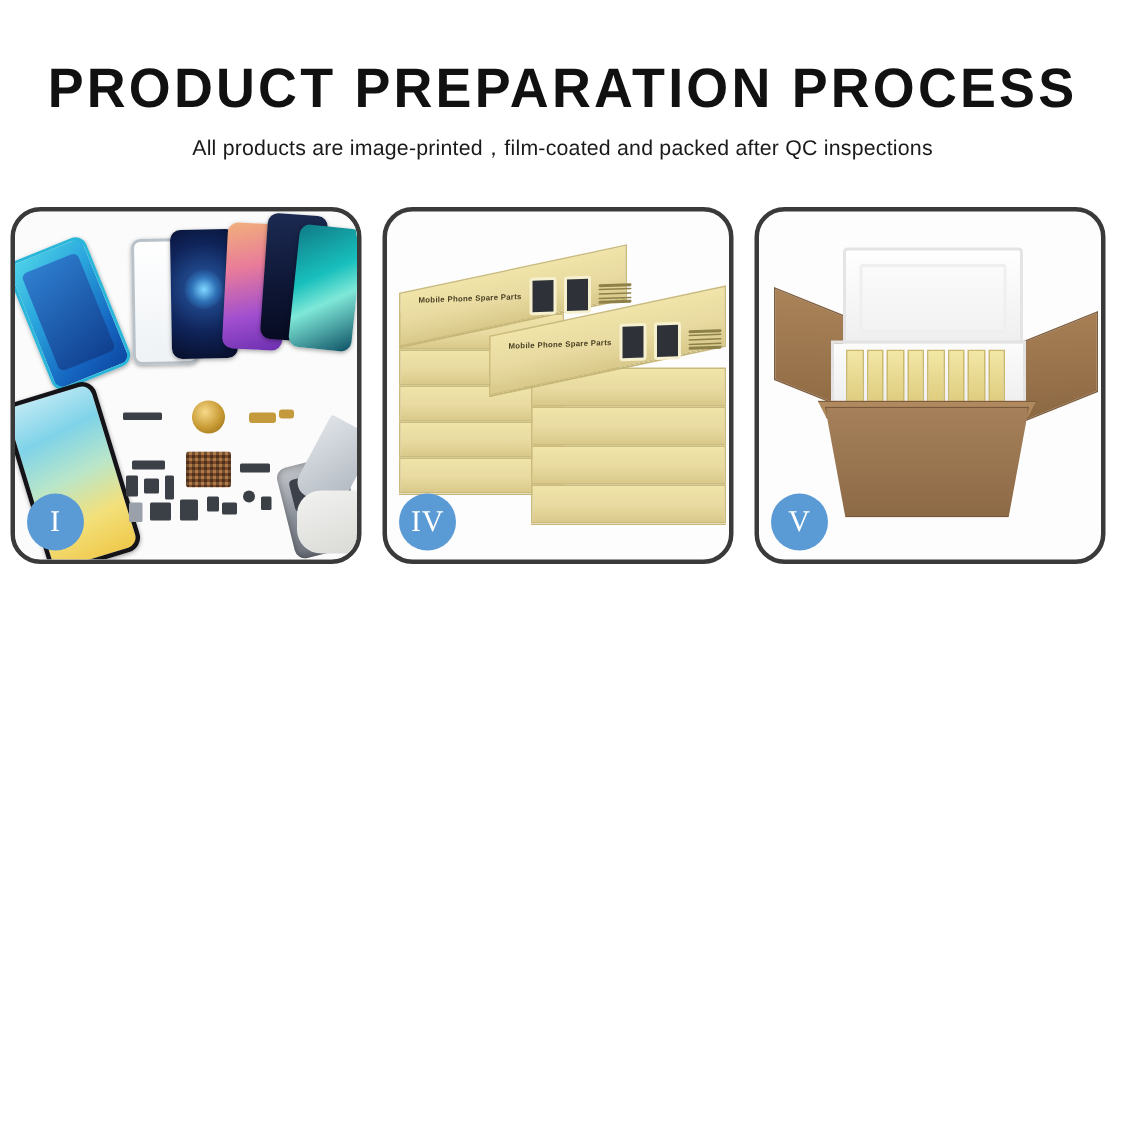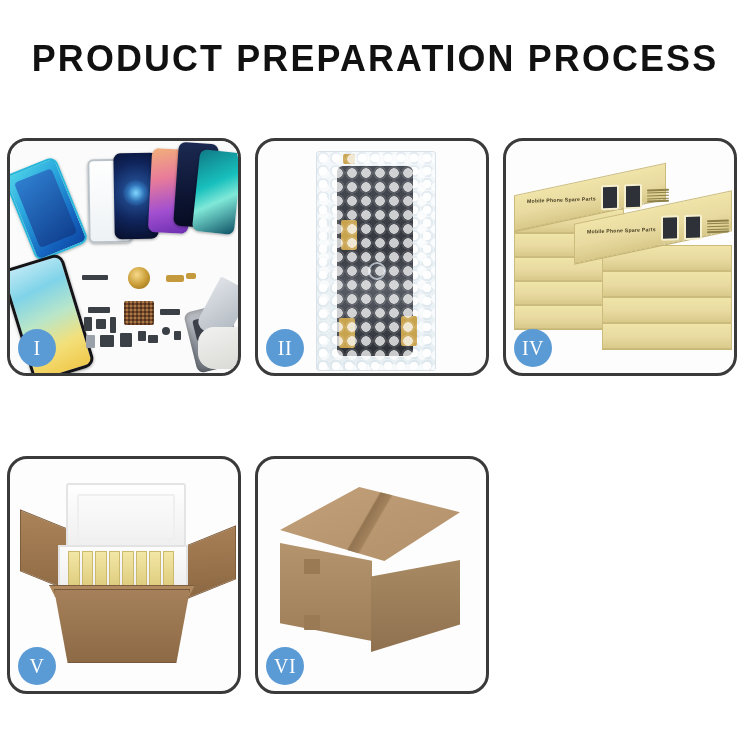--- a/index.html
+++ b/index.html
@@ -353,20 +353,21 @@
   .p6-tab {
     position:absolute; width:16px; height:15px;
     background:#9a7a55; border-radius:1px;
   }
 </style>
 </head>
 <body>
 
 <div class="header">
   <h1 class="page-title">PRODUCT PREPARATION PROCESS</h1>
+  <p class="page-subtitle">All products are image-printed，film-coated and packed after QC inspections</p>
 </div>
 
 <div class="grid">
 
   <div class="panel">
     <div class="panel-stage">
       <div class="p1-bg"></div>
       <div class="phone ph-a"></div>
       <div class="phone ph-b"></div>
       <div class="phone ph-c"></div>
@@ -395,33 +396,20 @@
         <div class="pc" style="left:92px;top:58px;width:7px;height:9px;"></div>
         <div class="backplate"></div>
       </div>
 
       <div class="tweezer"></div>
       <div class="hand"></div>
     </div>
     <div class="badge">I</div>
   </div>
 
-  <div class="panel">
-    <div class="panel-stage">
-      <div class="p2-bag">
-        <div class="p2-part"></div>
-        <div class="p2-flex" style="left:26px;top:2px;width:12px;height:10px;"></div>
-        <div class="p2-flex" style="left:24px;top:68px;"></div>
-        <div class="p2-flex" style="left:22px;top:166px;"></div>
-        <div class="p2-flex" style="left:84px;top:164px;"></div>
-        <div class="p2-over"></div>
-      </div>
-    </div>
-    <div class="badge">II</div>
-  </div>
 
 
   <div class="panel">
     <div class="panel-stage">
       <div class="p4-wrap">
 
         <div class="kbox" style="left:0px;top:48px;width:108px;height:22px;"></div>
         <div class="kbox" style="left:0px;top:72px;width:108px;height:22px;"></div>
         <div class="kbox" style="left:0px;top:96px;width:108px;height:22px;"></div>
         <div class="kbox" style="left:0px;top:120px;width:108px;height:22px;"></div>
@@ -482,25 +470,14 @@
           <i></i>
         <i></i>
           <i></i>
       </div>
       <div class="p5-lip"></div>
       <div class="p5-front"></div>
     </div>
     <div class="badge">V</div>
   </div>
 
-  <div class="panel">
-    <div class="panel-stage">
-      <div class="p6-top"></div>
-      <div class="p6-tape"></div>
-      <div class="p6-left"></div>
-      <div class="p6-right"></div>
-      <div class="p6-tab" style="left:46px;top:100px;"></div>
-      <div class="p6-tab" style="left:46px;top:156px;"></div>
-    </div>
-    <div class="badge">VI</div>
-  </div>
 
 </div>
 
 </body></html>

